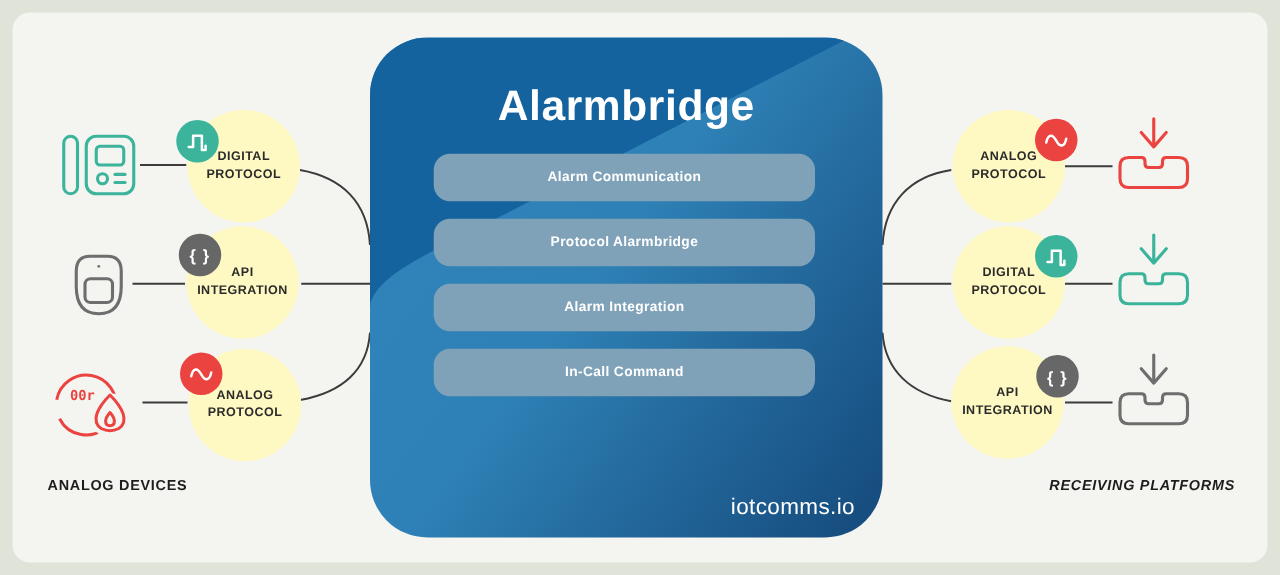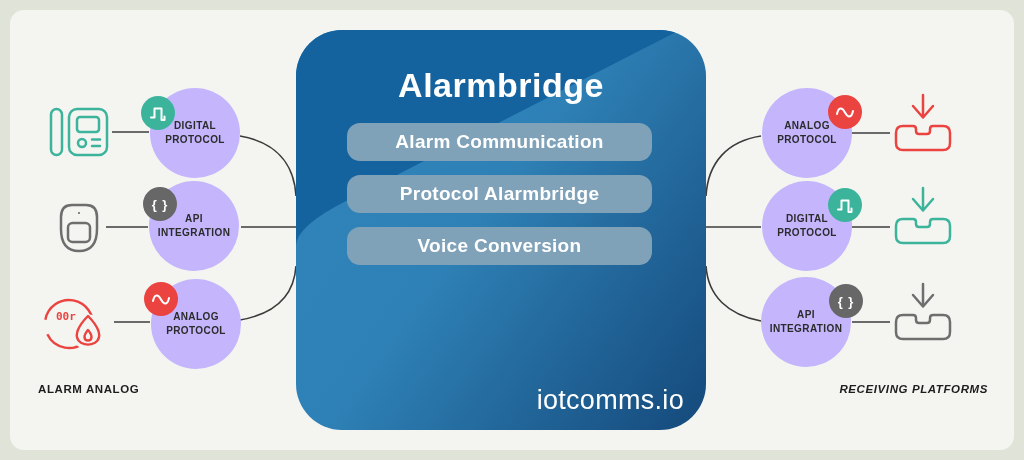--- a/index.html
+++ b/index.html
@@ -27,31 +27,31 @@
     position:absolute;left:0;top:36px;width:100%;text-align:center;
     color:#ffffff;font-size:34px;font-weight:bold;letter-spacing:0.5px;
   }
   .modules{
     position:absolute;left:51px;top:93px;width:305px;
     display:flex;flex-direction:column;gap:14px;
   }
   .module-pill{
     height:38px;border-radius:13px;background:#7fa2b9;
     display:flex;align-items:center;justify-content:center;
-    color:#ffffff;font-size:19px;font-weight:bold;letter-spacing:0.3px;
+    color:#ffffff;font-size:11px;font-weight:bold;letter-spacing:0.3px;
   }
   .brand{
     position:absolute;right:22px;bottom:14px;
-    color:#ffffff;font-size:27px;font-weight:normal;letter-spacing:0.3px;
+    color:#ffffff;font-size:18px;font-weight:normal;letter-spacing:0.3px;
   }
 
   
   .node-circle{
     position:absolute;width:90px;height:90px;border-radius:50%;
-    background:#c4b5fd;display:flex;align-items:center;justify-content:center;
+    background:#fef9c3;display:flex;align-items:center;justify-content:center;
     text-align:center;
   }
   .node-label{
     font-size:10px;font-weight:bold;letter-spacing:0.4px;line-height:1.45;
     color:#2b2b2b;
   }
   .badge{
     position:absolute;width:34px;height:34px;border-radius:50%;
     display:flex;align-items:center;justify-content:center;
   }
@@ -89,21 +89,22 @@
   </svg>
 
   <div class="panel">
     <svg class="panel-overlay" viewBox="0 0 410 400">
       <path d="M0,0 L384,0 L52,170 Q0,196 0,216 Z" fill="#14639e"></path>
     </svg>
     <div class="panel-title">Alarmbridge</div>
     <div class="modules">
       <div class="module-pill">Alarm Communication</div>
       <div class="module-pill">Protocol Alarmbridge</div>
-      <div class="module-pill">Voice Conversion</div>
+      <div class="module-pill">Alarm Integration</div>
+      <div class="module-pill">In-Call Command</div>
     </div>
     <div class="brand">iotcomms.io</div>
   </div>
 
   <svg class="dev" style="left:48px;top:105px" width="62" height="54" viewBox="0 0 62 54" fill="none" stroke="#3cb49c" stroke-width="2.5">
     <rect x="3" y="4" width="11" height="46" rx="5.5"></rect>
     <rect x="21" y="4" width="38" height="46" rx="8"></rect>
     <rect x="29" y="12" width="22" height="15" rx="3"></rect>
     <circle cx="34" cy="38" r="4"></circle>
     <path d="M44,34.5 H52" stroke-linecap="round"></path>
@@ -203,15 +204,15 @@
     <path d="M21,14 L31,25.5 L41,14"></path>
     <path d="M11,34 H21 Q24,34 24,37 V39 Q24,42 27,42 H35 Q38,42 38,39 V37 Q38,34 41,34 H51 Q58,34 58,41 V51 Q58,58 51,58 H11 Q4,58 4,51 V41 Q4,34 11,34 Z"></path>
   </svg>
 
   <svg class="dev" style="left:892px;top:281px" width="62" height="64" viewBox="0 0 62 64" fill="none" stroke="#6e6e6e" stroke-width="2.5" stroke-linecap="round" stroke-linejoin="round">
     <path d="M31,3 V24"></path>
     <path d="M21,14 L31,25.5 L41,14"></path>
     <path d="M11,34 H21 Q24,34 24,37 V39 Q24,42 27,42 H35 Q38,42 38,39 V37 Q38,34 41,34 H51 Q58,34 58,41 V51 Q58,58 51,58 H11 Q4,58 4,51 V41 Q4,34 11,34 Z"></path>
   </svg>
 
-  <div class="section-label left">ALARM ANALOG</div>
+  <div class="section-label left">ANALOG DEVICES</div>
   <div class="section-label right">RECEIVING PLATFORMS</div>
 </div>
 
 </body></html>

